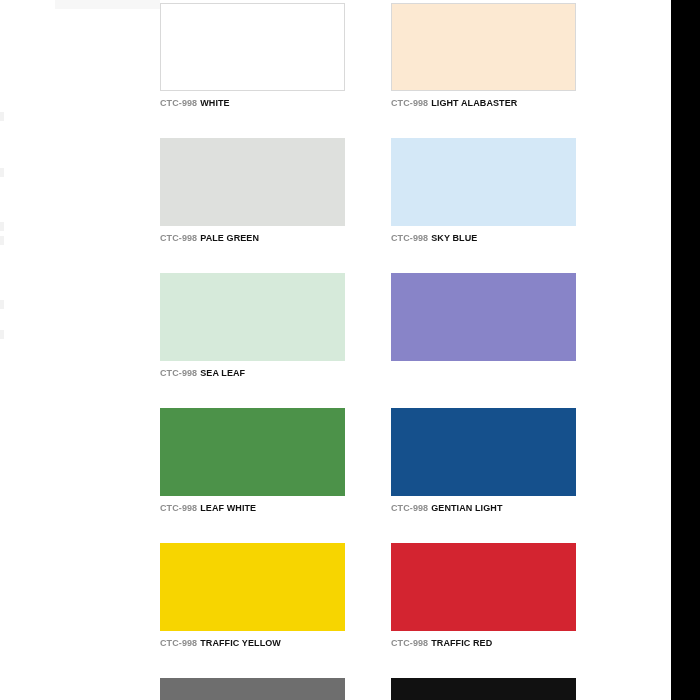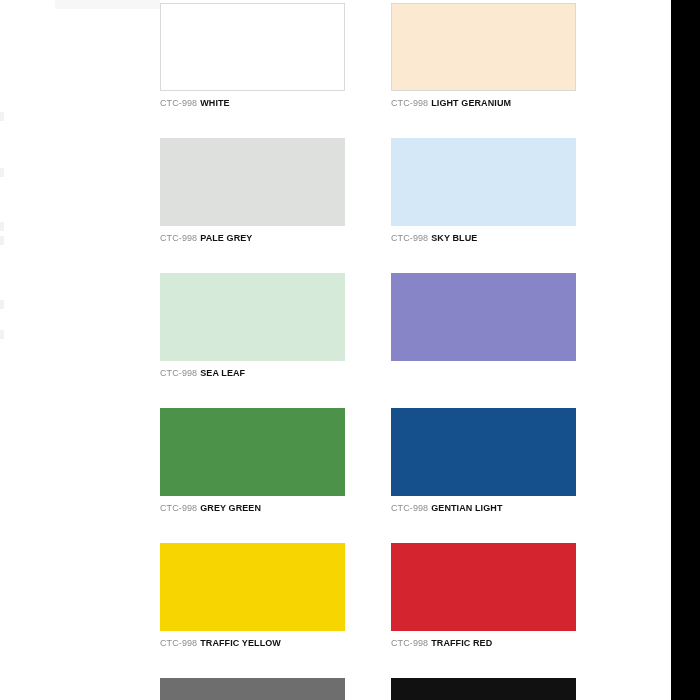--- a/index.html
+++ b/index.html
@@ -79,21 +79,21 @@
     border: 1px solid #d9d9d9;
   }
   .swatch-caption {
     margin-top: 7px;
     font-size: 9px;
     line-height: 11px;
     white-space: nowrap;
   }
   .swatch-code {
     color: #8d8d8d;
-    font-weight: 400;
+    font-weight: 700;
     letter-spacing: 0.1px;
     margin-top: 48px;
   }
   .swatch-name {
     color: #111111;
     font-weight: 700;
     letter-spacing: 0.1px;
     margin-left: 3px;
     margin-top: 16px;
   }
@@ -113,46 +113,46 @@
   <div class="edge-mark" style="top:330px;"></div>
 
   <div id="grid">
       <div class="swatch-row">
         <div class="swatch-cell">
           <div class="swatch-chip bordered" style="background: rgb(255, 255, 255);"></div>
           <div class="swatch-caption"><span class="swatch-code">CTC-998</span><span class="swatch-name">WHITE</span></div>
         </div>
         <div class="swatch-cell">
           <div class="swatch-chip bordered" style="background: rgb(252, 233, 210);"></div>
-          <div class="swatch-caption"><span class="swatch-code">CTC-998</span><span class="swatch-name">LIGHT GERANIUM</span></div>
+          <div class="swatch-caption"><span class="swatch-code">CTC-998</span><span class="swatch-name">LIGHT ALABASTER</span></div>
         </div>
       </div>
       <div class="swatch-row">
         <div class="swatch-cell">
           <div class="swatch-chip" style="background: rgb(222, 224, 221);"></div>
-          <div class="swatch-caption"><span class="swatch-code">CTC-998</span><span class="swatch-name">PALE GREY</span></div>
+          <div class="swatch-caption"><span class="swatch-code">CTC-998</span><span class="swatch-name">PALE GREEN</span></div>
         </div>
         <div class="swatch-cell">
           <div class="swatch-chip" style="background: rgb(212, 232, 247);"></div>
           <div class="swatch-caption"><span class="swatch-code">CTC-998</span><span class="swatch-name">SKY BLUE</span></div>
         </div>
       </div>
       <div class="swatch-row">
         <div class="swatch-cell">
           <div class="swatch-chip" style="background: rgb(214, 234, 218);"></div>
           <div class="swatch-caption"><span class="swatch-code">CTC-998</span><span class="swatch-name">SEA LEAF</span></div>
         </div>
         <div class="swatch-cell">
           <div class="swatch-chip" style="background: rgb(136, 132, 200);"></div>
         </div>
       </div>
       <div class="swatch-row">
         <div class="swatch-cell">
           <div class="swatch-chip" style="background: rgb(76, 146, 73);"></div>
-          <div class="swatch-caption"><span class="swatch-code">CTC-998</span><span class="swatch-name">GREY GREEN</span></div>
+          <div class="swatch-caption"><span class="swatch-code">CTC-998</span><span class="swatch-name">LEAF WHITE</span></div>
         </div>
         <div class="swatch-cell">
           <div class="swatch-chip" style="background: rgb(21, 80, 140);"></div>
           <div class="swatch-caption"><span class="swatch-code">CTC-998</span><span class="swatch-name">GENTIAN LIGHT</span></div>
         </div>
       </div>
       <div class="swatch-row">
         <div class="swatch-cell">
           <div class="swatch-chip" style="background: rgb(247, 213, 0);"></div>
           <div class="swatch-caption"><span class="swatch-code">CTC-998</span><span class="swatch-name">TRAFFIC YELLOW</span></div>

